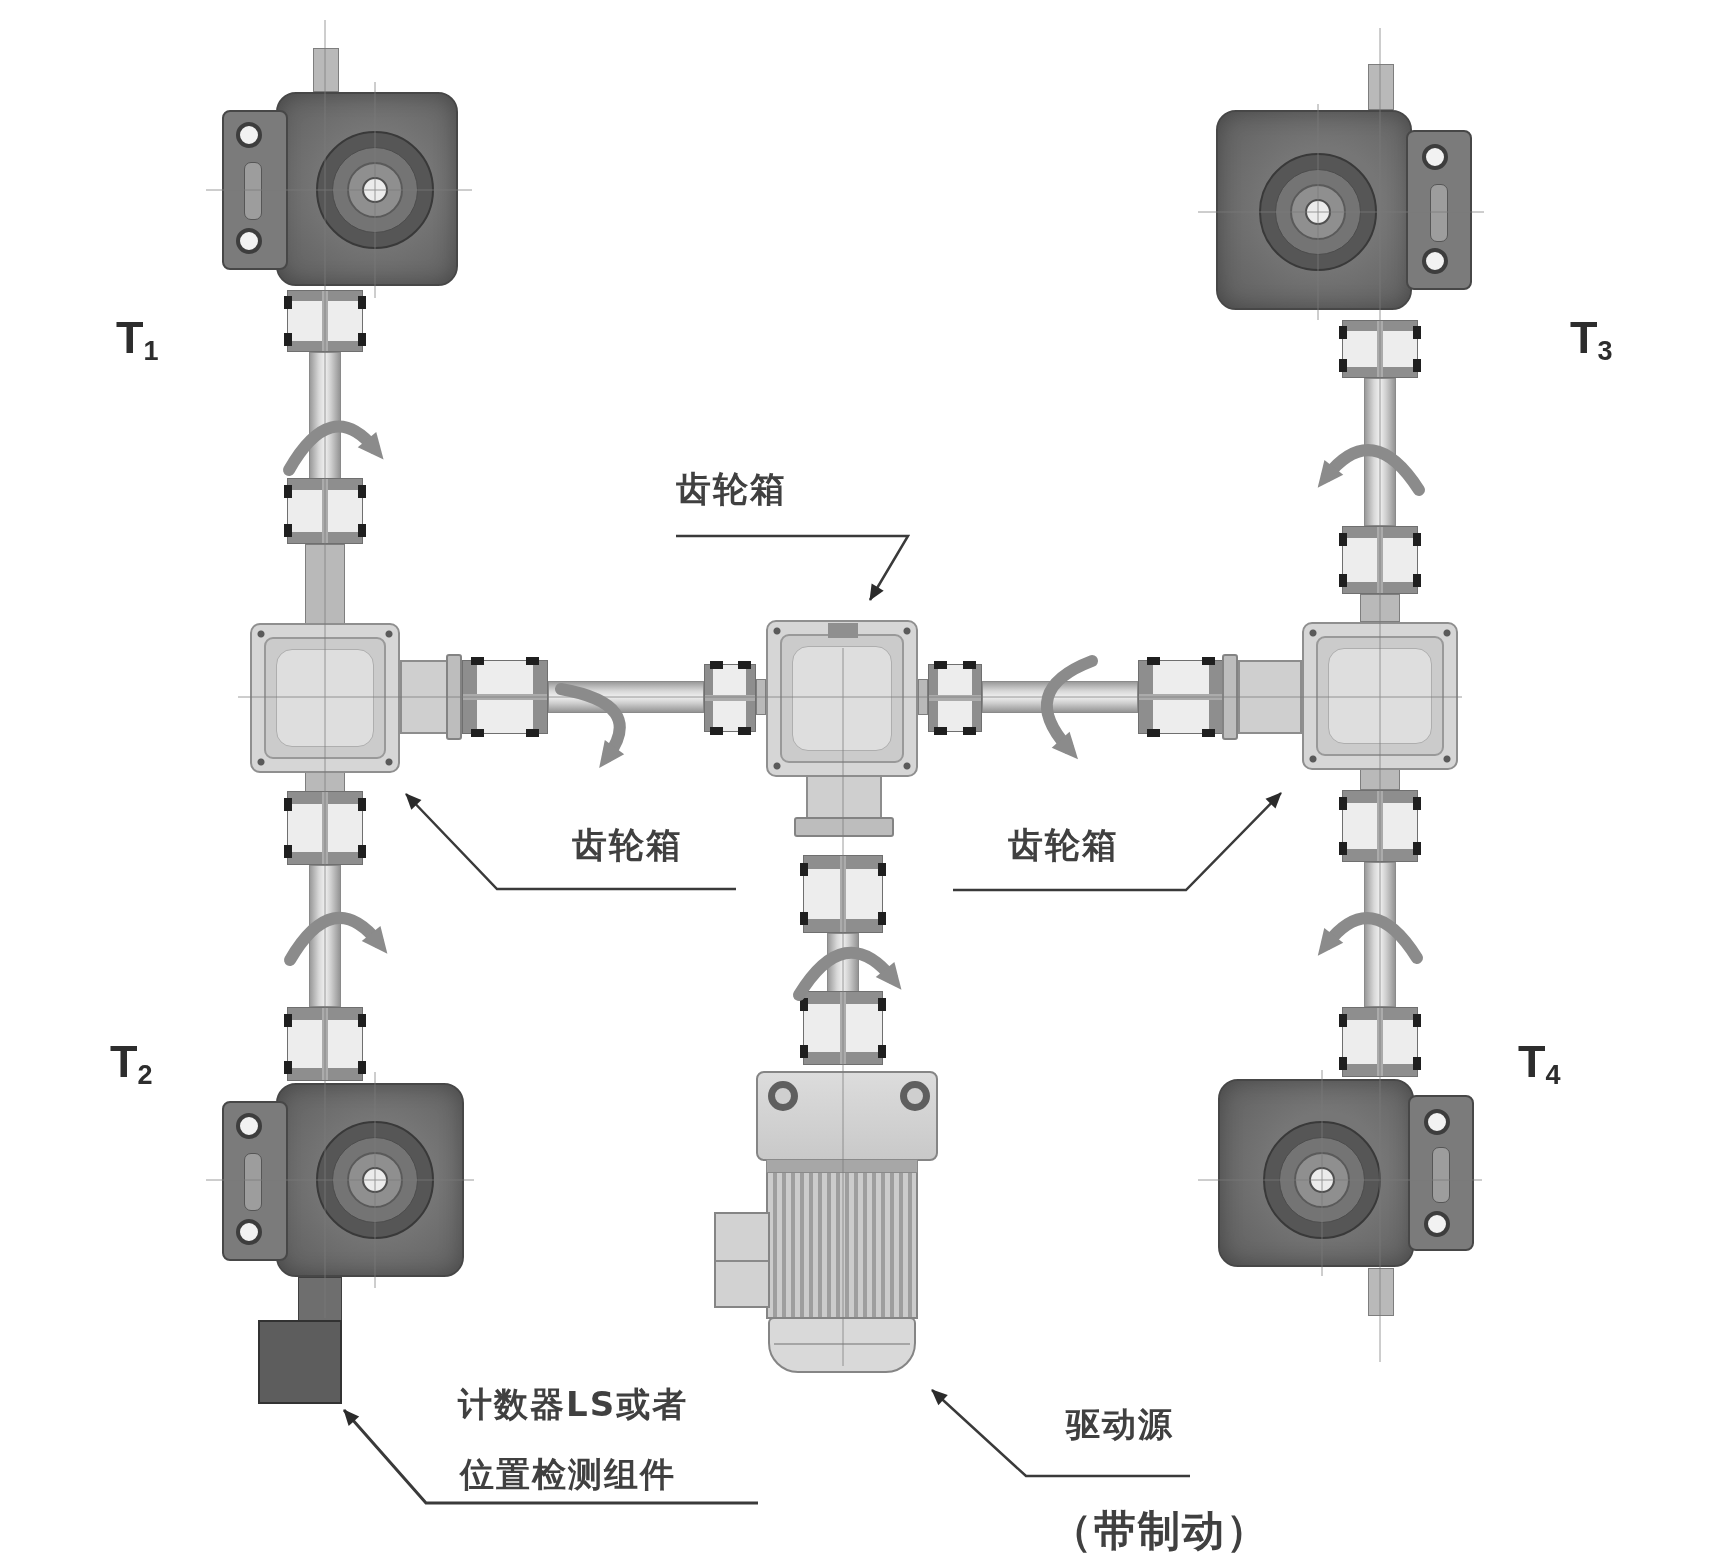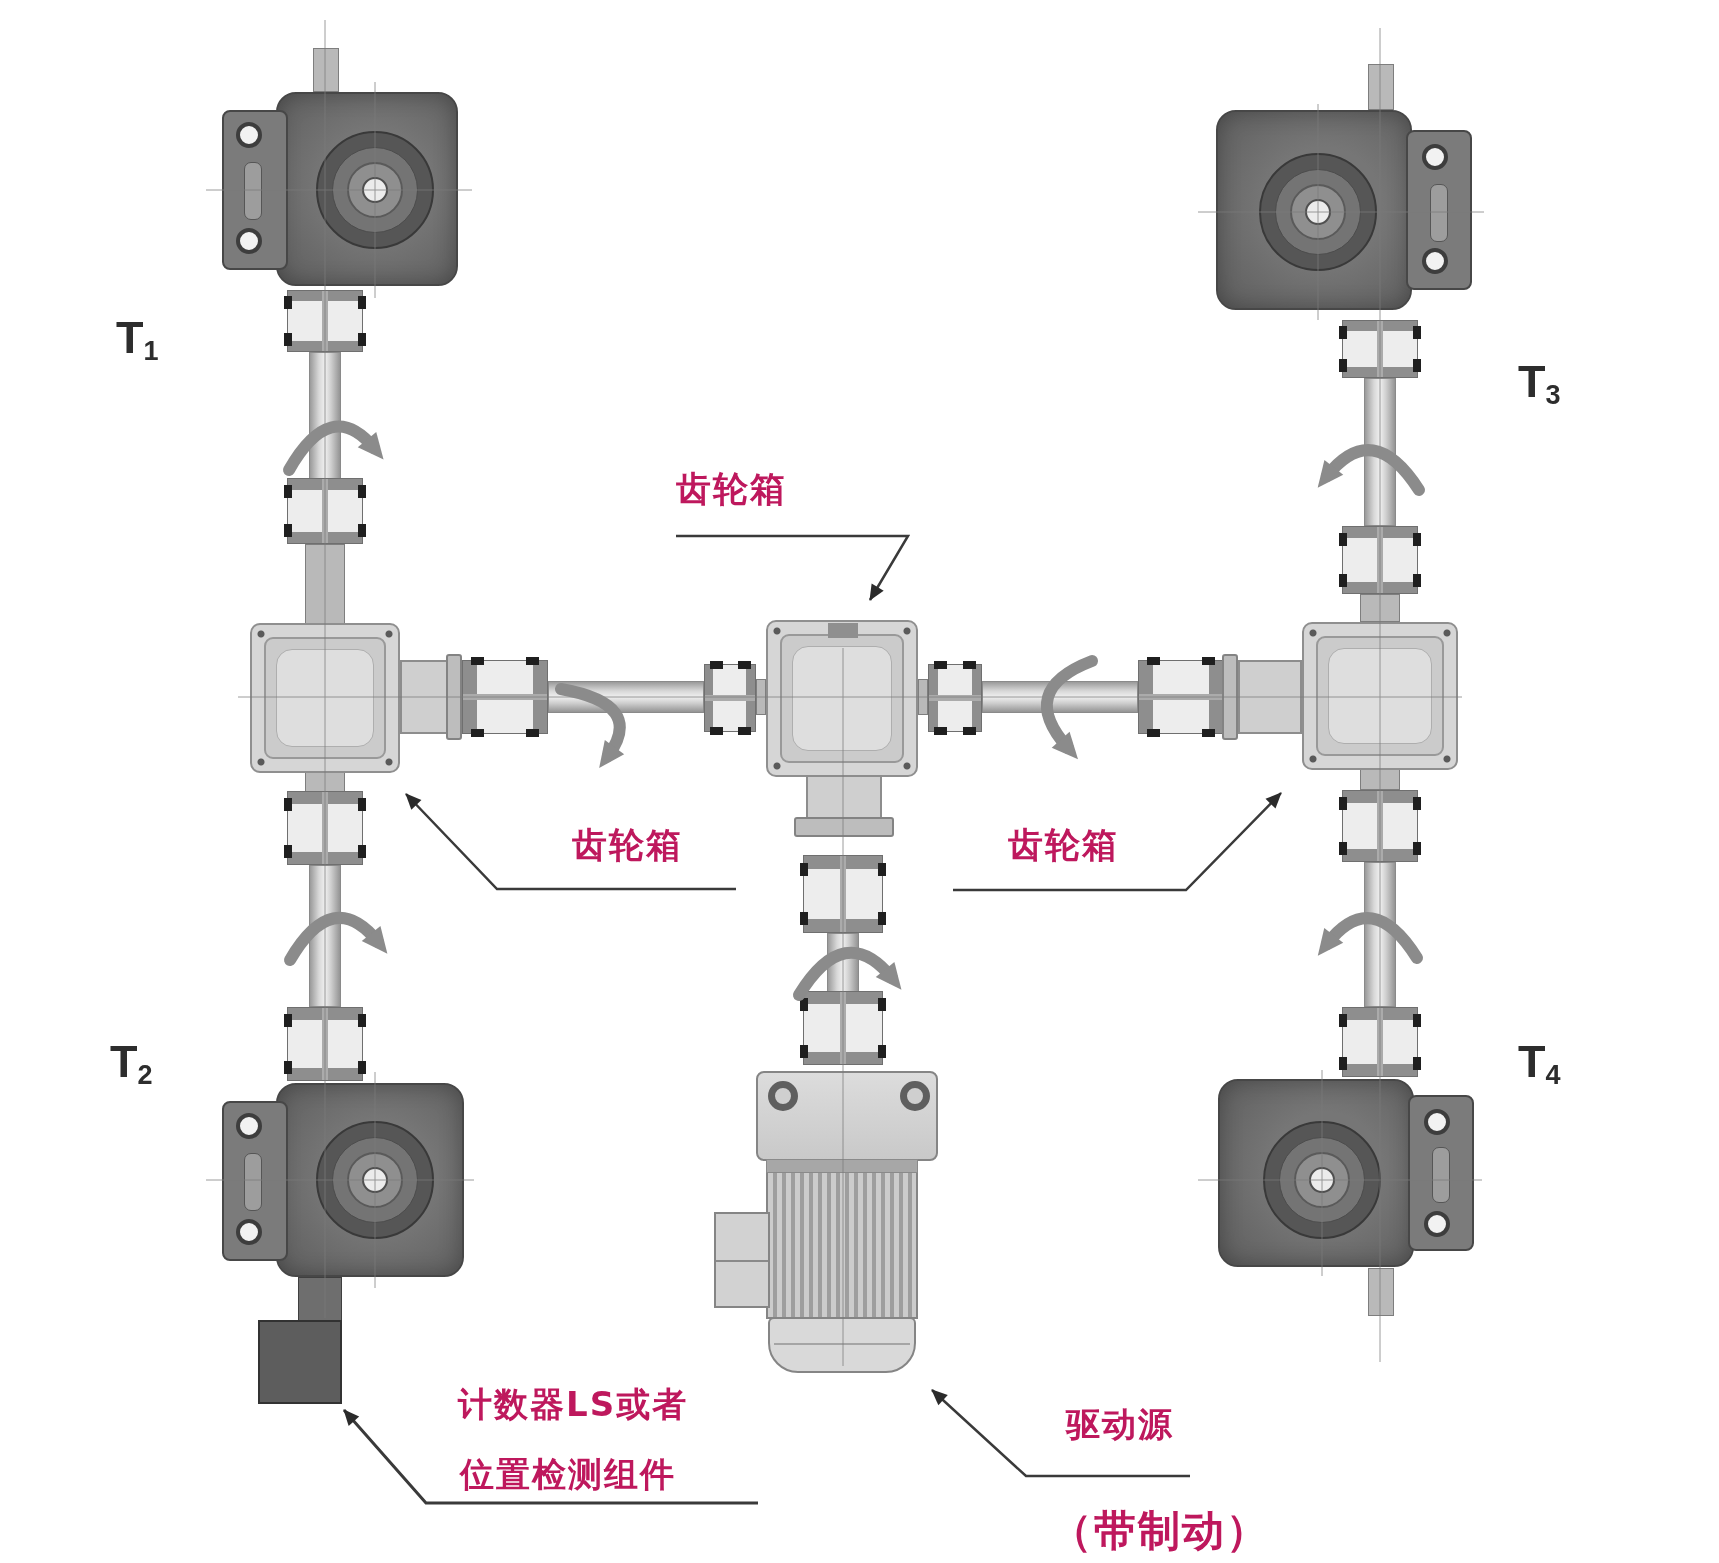--- a/index.html
+++ b/index.html
@@ -55,21 +55,21 @@
   .m-fins{position:absolute;box-sizing:border-box;background:repeating-linear-gradient(90deg,#cccccc 0 5px,#9e9e9e 5px 9px);border:2px solid #858585;}
   .m-band{position:absolute;box-sizing:border-box;background:#a7a7a7;border:1px solid #8a8a8a;}
   .m-jbox{position:absolute;box-sizing:border-box;background:#d2d2d2;border:2px solid #858585;}
   .m-cap{position:absolute;box-sizing:border-box;background:#d9d9d9;border:2px solid #858585;border-radius:6px 6px 30px 30px;}
 
   
   .s-stem{position:absolute;box-sizing:border-box;background:#6e6e6e;border:1px solid #3f3f3f;}
   .s-box{position:absolute;box-sizing:border-box;background:#5d5d5d;border:2px solid #323232;}
 
   
-  .cjk{position:absolute;font-family:"DejaVu Sans","Liberation Sans",sans-serif;font-weight:bold;color:#be185d;
+  .cjk{position:absolute;font-family:"DejaVu Sans","Liberation Sans",sans-serif;font-weight:bold;color:#404040;
        font-size:35px;letter-spacing:2px;white-space:nowrap;text-align:center;}
   .tlab{position:absolute;font-family:"Liberation Sans",sans-serif;color:#2d2d2d;font-size:45px;font-weight:600;white-space:nowrap;}
   .tlab .sub{font-size:27px;font-weight:700;vertical-align:-7px;letter-spacing:0;}
   svg{position:absolute;left:0;top:0;pointer-events:none;}
 </style>
 </head>
 <body>
 
 <div id="stage">
 
@@ -237,21 +237,21 @@
       <path d="M 1190 1476 L 1026 1476 L 932 1390" marker-end="url(#lead)"></path>
     </g>
   </svg>
 
   <div class="tlab" style="left:96px;top:312px;margin-left:20px;">
     <span>T</span><span class="sub">1</span>
   </div>
   <div class="tlab" style="left:110px;top:1036px;">
     <span>T</span><span class="sub">2</span>
   </div>
-  <div class="tlab" style="left:1518px;top:312px;margin-top:44px;">
+  <div class="tlab" style="left:1570px;top:312px;">
     <span>T</span><span class="sub">3</span>
   </div>
   <div class="tlab" style="left:1518px;top:1036px;">
     <span>T</span><span class="sub">4</span>
   </div>
 
   <div class="cjk" style="left:676px;top:466px;">齿轮箱</div>
   <div class="cjk" style="left:572px;top:822px;">齿轮箱</div>
   <div class="cjk" style="left:1008px;top:822px;">齿轮箱</div>
 

